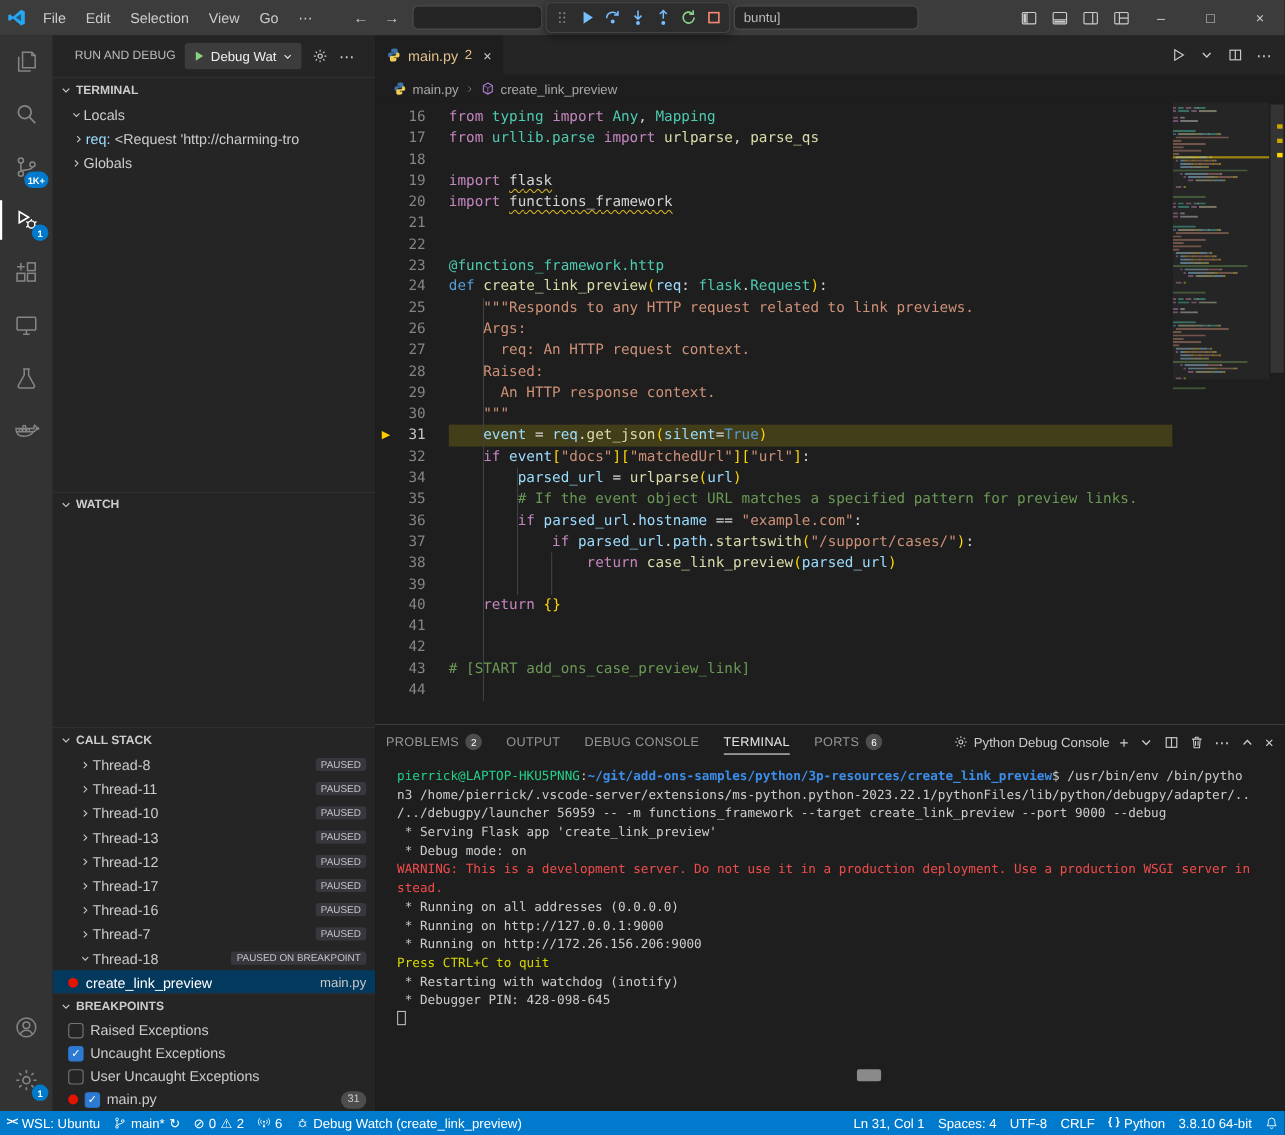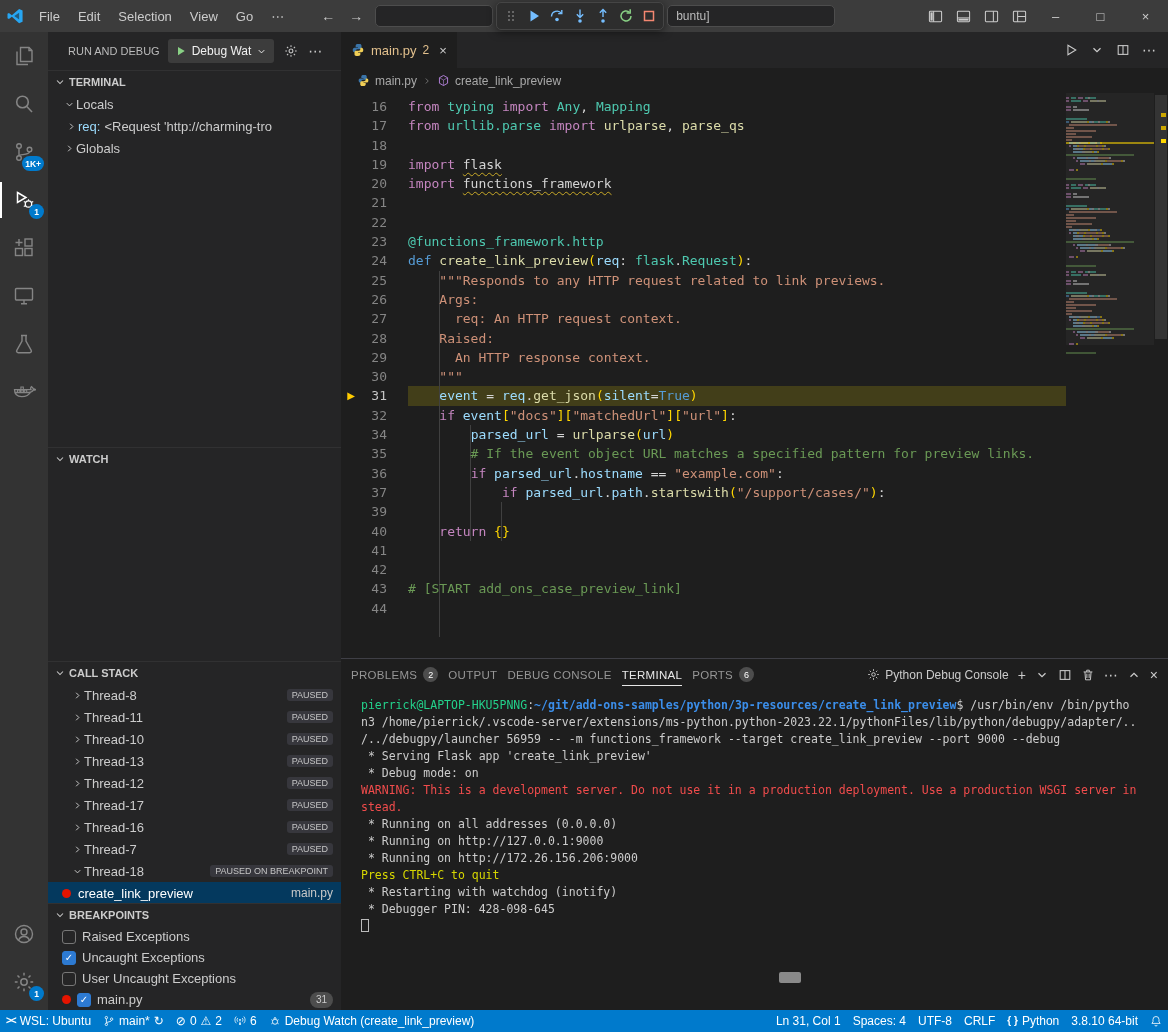--- a/index.html
+++ b/index.html
@@ -96,21 +96,21 @@
   .mm-line.mm-cur{background:rgba(255,215,0,0.55)}
   .mm-seg{height:2px;background:currentColor;opacity:.45;flex:none}
   .mm-seg.ws{opacity:0}
   .scrollbar-v{width:14px;flex:none;position:relative}
   .sb-slider{position:absolute;top:2px;left:1px;right:1px;height:244px;background:rgba(121,121,121,0.25)}
   .ov-mark{position:absolute;right:2px;width:5px;height:4px;background:#cca700}
 
   
   .panel{flex:1;display:flex;flex-direction:column;border-top:1px solid #3f3f46;background:#1e1e1e;min-height:0}
   .panel-header{height:31px;display:flex;align-items:center;padding:0 10px;flex:none}
-  .panel-tabs{display:flex;gap:10px;height:100%}
+  .panel-tabs{display:flex;gap:22px;height:100%}
   .panel-tab{display:flex;align-items:center;gap:6px;font-size:11.5px;letter-spacing:.3px;color:#969696;cursor:pointer;position:relative}
   .panel-tab.active{color:#e7e7e7}
   .panel-tab.active::after{content:'';position:absolute;left:0;right:0;bottom:4px;height:1px;background:#e7e7e7}
   .ptab-badge{background:#4d4d4d;color:#ffffff;font-size:9px;width:15px;height:15px;border-radius:50%;display:flex;align-items:center;justify-content:center}
   .panel-actions{margin-left:auto;display:flex;align-items:center;gap:9px;color:#cccccc}
   .panel-actions .icon{font-size:14px;cursor:pointer}
   .term-label{display:flex;align-items:center;gap:5px;font-size:12px;color:#cccccc;cursor:pointer}
   .terminal{flex:1;padding:7px 0 0 20px;font-family:"DejaVu Sans Mono",monospace;font-size:11.5px;position:relative;overflow:hidden}
   .t-line{line-height:17px;white-space:pre}
   .t-cursor{display:inline-block;width:8px;height:13px;border:1px solid #bbbbbb;vertical-align:-2px}
@@ -707,20 +707,25 @@
     <span class="ln">36</span>
     <span class="lc"><span class="tk-w">        </span><span class="tk-k">if</span><span class="tk-w"> </span><span class="tk-v">parsed_url</span><span class="tk-w">.</span><span class="tk-v">hostname</span><span class="tk-w"> == </span><span class="tk-s">"example.com"</span><span class="tk-w">:</span></span>
   </div>
             <div class="code-line">
     <span class="gutter-bp"></span>
     <span class="ln">37</span>
     <span class="lc"><span class="tk-w">            </span><span class="tk-k">if</span><span class="tk-w"> </span><span class="tk-v">parsed_url</span><span class="tk-w">.</span><span class="tk-v">path</span><span class="tk-w">.</span><span class="tk-f">startswith</span><span class="tk-b1">(</span><span class="tk-s">"/support/cases/"</span><span class="tk-b1">)</span><span class="tk-w">:</span></span>
   </div>
             <div class="code-line">
     <span class="gutter-bp"></span>
+    <span class="ln">38</span>
+    <span class="lc"><span class="tk-w">                </span><span class="tk-k">return</span><span class="tk-w"> </span><span class="tk-f">case_link_preview</span><span class="tk-b1">(</span><span class="tk-v">parsed_url</span><span class="tk-b1">)</span></span>
+  </div>
+            <div class="code-line">
+    <span class="gutter-bp"></span>
     <span class="ln">39</span>
     <span class="lc"></span>
   </div>
             <div class="code-line">
     <span class="gutter-bp"></span>
     <span class="ln">40</span>
     <span class="lc"><span class="tk-w">    </span><span class="tk-k">return</span><span class="tk-w"> </span><span class="tk-b1">{}</span></span>
   </div>
             <div class="code-line">
     <span class="gutter-bp"></span>

